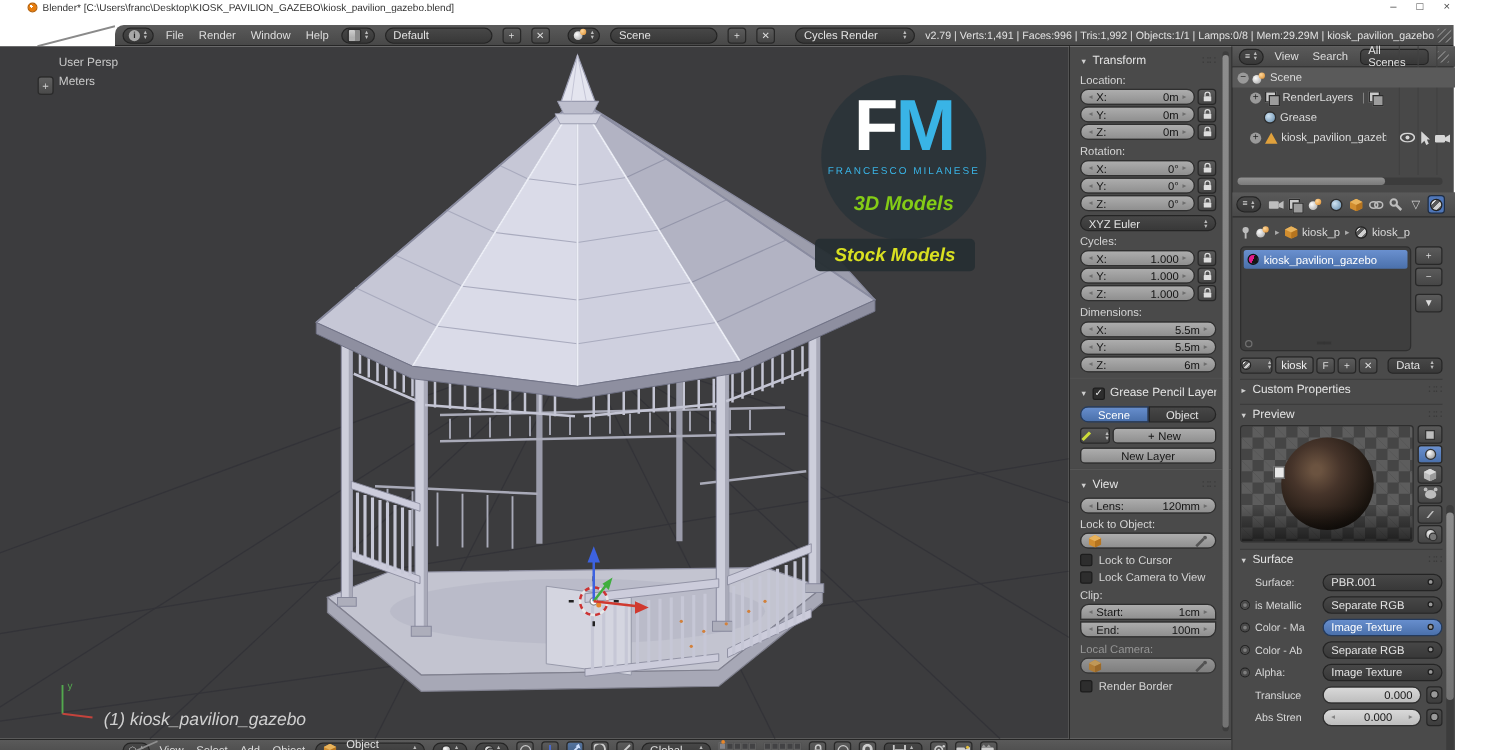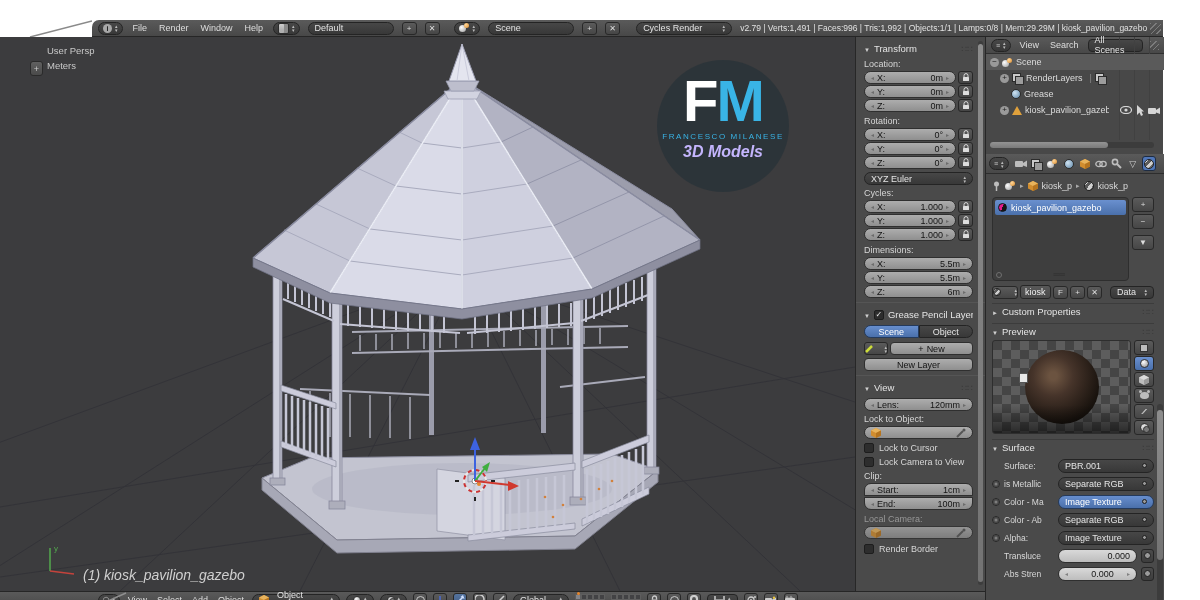--- a/index.html
+++ b/index.html
@@ -51,21 +51,21 @@
 
 
 #viewport { position:absolute; left:0; top:29px; width:855px; height:554px; background:#3c3c3e; overflow:hidden; }
 #vp-labels { position:absolute; left:47px; top:6px; color:#c9c9c9; font-size:9.5px; line-height:15px; }
 #tool-plus { position:absolute; left:30px; top:24px; width:13px; height:15px; background:linear-gradient(#606060,#4a4a4a); border:1px solid #2a2a2a; border-radius:3px; color:#ccc; font-size:9px; display:flex; align-items:center; justify-content:center; }
 #obj-info { position:absolute; left:83px; bottom:8px; color:#d0d0d0; font-size:14px;font-style:italic; }
 #logo { position:absolute; left:657px; top:23px; width:132px; height:132px; border-radius:50%; background:rgba(44,52,57,0.94); display:flex; flex-direction:column; align-items:center; }
 #logo .fm { font-size:58px; font-weight:bold; line-height:58px; margin-top:12px; letter-spacing:-2px; }
 #logo .f { color:#fff; } #logo .m { color:#39b4e6; }
 #logo .l1 { color:#39b4e6; font-size:8px; letter-spacing:1.6px; margin-top:2px; white-space:nowrap; }
-#logo .l2 { color:#c4b5fd; font-size:16px; font-style:italic; font-weight:bold; margin-top:2px; }
+#logo .l2 { color:#84cc16; font-size:16px; font-style:italic; font-weight:bold; margin-top:14px; }
 #badge { position:absolute; left:652px; top:154px; width:128px; height:26px; background:rgba(38,46,51,0.95); border-radius:4px; display:flex; align-items:center; justify-content:center; color:#d9e021; font-size:15px; font-weight:bold; font-style:italic; }
 #axis-gizmo { position:absolute; left:30px; bottom:14px; }
 
 
 #npanel { position:absolute; left:855px; top:29px; width:130px; height:554px; background:#4a4a4a; border-left:1px solid #272727; padding:4px 12px 0 8px; font-size:9px; }
 #npanel .row3 { display:flex; align-items:center; margin-bottom:1px; }
 #npanel .fld { flex:1; border-radius:7px; height:13px; }
 .lockbtn { width:15px; height:13px; margin-left:2px; background:linear-gradient(#5b5b5b,#454545); border:1px solid #272727; border-radius:3px; display:flex; align-items:center; justify-content:center; flex:none; }
 #np-scroll { position:absolute; right:2px; top:4px; width:5px; height:544px; background:#3d3d3d; border-radius:3px; }
 #np-scroll::before { content:""; display:block; width:5px; height:538px; margin-top:3px; background:linear-gradient(#8d8d8d,#737373); border-radius:3px; }
@@ -150,20 +150,29 @@
 .layers i.on { background:#85858a; position:relative; }
 .layers i.on::after { content:""; position:absolute; left:1px; top:-3px; width:3px; height:3px; border-radius:50%; background:#e8862a; }
 .ringicon { width:9px; height:9px; border:1.5px solid #c9c9c9; border-radius:50%; }
 #bb-corner { position:absolute; left:88px; top:0; }
 </style>
 </head>
 <body>
 
 <div id="root">
 
+  <div id="titlebar">
+    <span class="blogo"></span>
+    <span>Blender* [C:\Users\franc\Desktop\KIOSK_PAVILION_GAZEBO\kiosk_pavilion_gazebo.blend]</span>
+    <div id="wctrls">
+      <span>–</span>
+      <span>□</span>
+      <span>×</span>
+    </div>
+  </div>
 
   <div id="app">
 
     <div id="wedge">
       <svg width="92" height="17">
           <line x1="30" y1="17" x2="92" y2="1" stroke="#8a8a8a" stroke-width="1.5"></line>
         </svg>
     </div>
 
     <div id="infobar">
@@ -339,20 +348,21 @@
       <div id="vp-labels">
         <div>User Persp</div>
         <div>Meters</div>
       </div>
 
       <div id="logo">
         <div class="fm"><span class="f">F</span><span class="m">M</span></div>
         <div class="l1">FRANCESCO MILANESE</div>
         <div class="l2">3D Models</div>
       </div>
+      <div id="badge">Stock Models</div>
 
       <svg id="axis-gizmo" width="50" height="36">
         <line x1="20" y1="30" x2="20" y2="7" stroke="#53a84e" stroke-width="1.5"></line>
         <text x="24" y="10" fill="#53a84e" font-size="8" font-family="Liberation Sans, sans-serif">y</text>
         <line x1="20" y1="30" x2="44" y2="33" stroke="#c4433c" stroke-width="1.5"></line>
       </svg>
       <div id="obj-info">(1) kiosk_pavilion_gazebo</div>
     </div>
 
     <div id="npanel">

